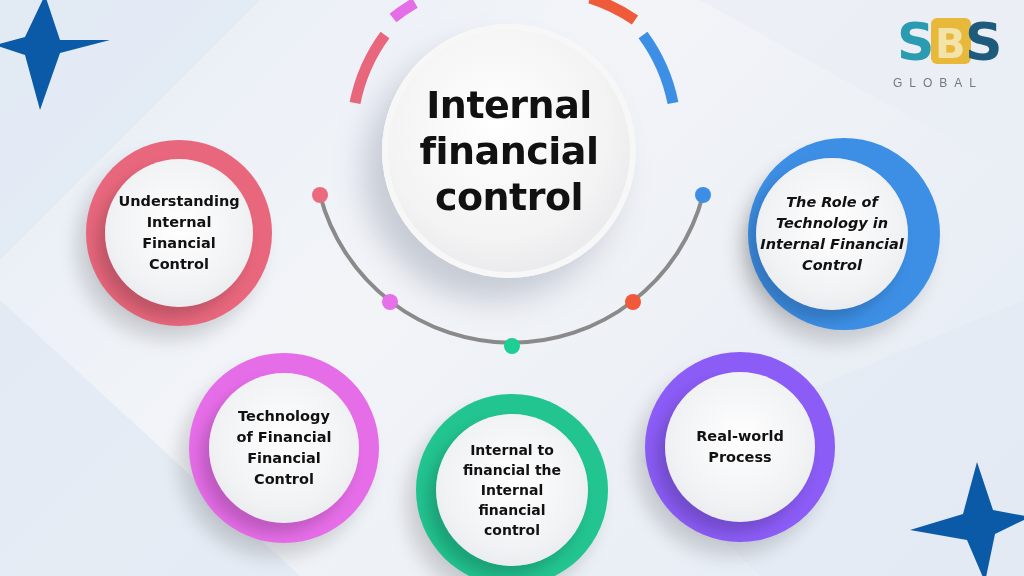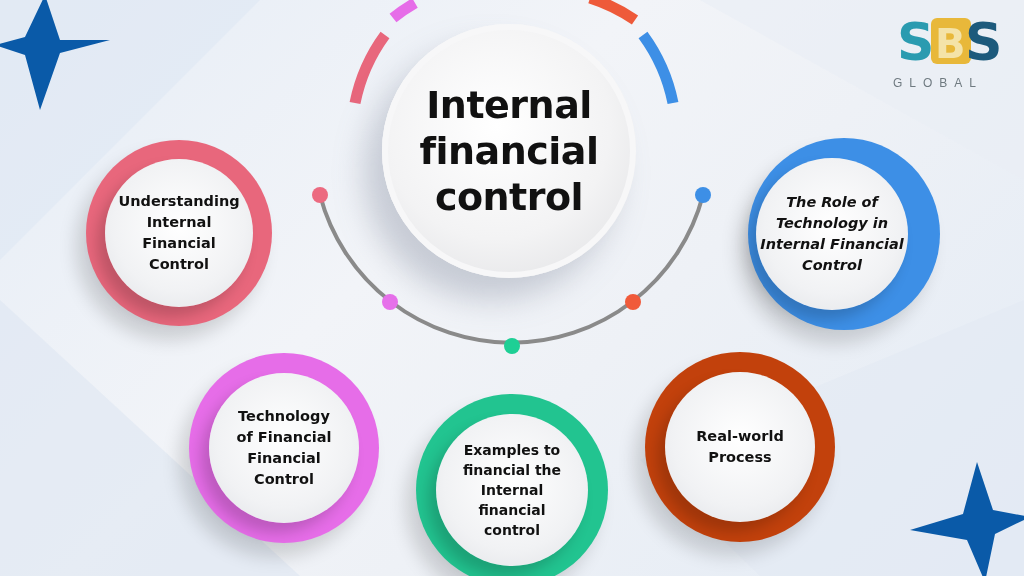--- a/index.html
+++ b/index.html
@@ -107,30 +107,30 @@
         <div>of Financial</div>
         <div>Financial</div>
         <div>Control</div>
       </div>
     </div>
   </div>
 
   <div class="node" style="left:416px;top:394px;width:192px;height:192px;background:#22c490;box-shadow:-10px 14px 18px rgba(0,0,0,0.15);">
     <div class="inner" style="left:20px;top:20px;width:152px;height:152px;">
       <div class="label" style="font-size:14px;line-height:20px;">
-        <div>Examples to</div>
+        <div>Internal to</div>
         <div>financial the</div>
         <div>Internal</div>
         <div>financial</div>
         <div>control</div>
       </div>
     </div>
   </div>
 
-  <div class="node" style="left:645px;top:352px;width:190px;height:190px;background:#c2410c;box-shadow:-10px 14px 18px rgba(0,0,0,0.15);">
+  <div class="node" style="left:645px;top:352px;width:190px;height:190px;background:#8b5cf6;box-shadow:-10px 14px 18px rgba(0,0,0,0.15);">
     <div class="inner" style="left:20px;top:20px;width:150px;height:150px;">
       <div class="label">
         <div>Real-world</div>
         <div>Process</div>
       </div>
     </div>
   </div>
 
 </div>
 

